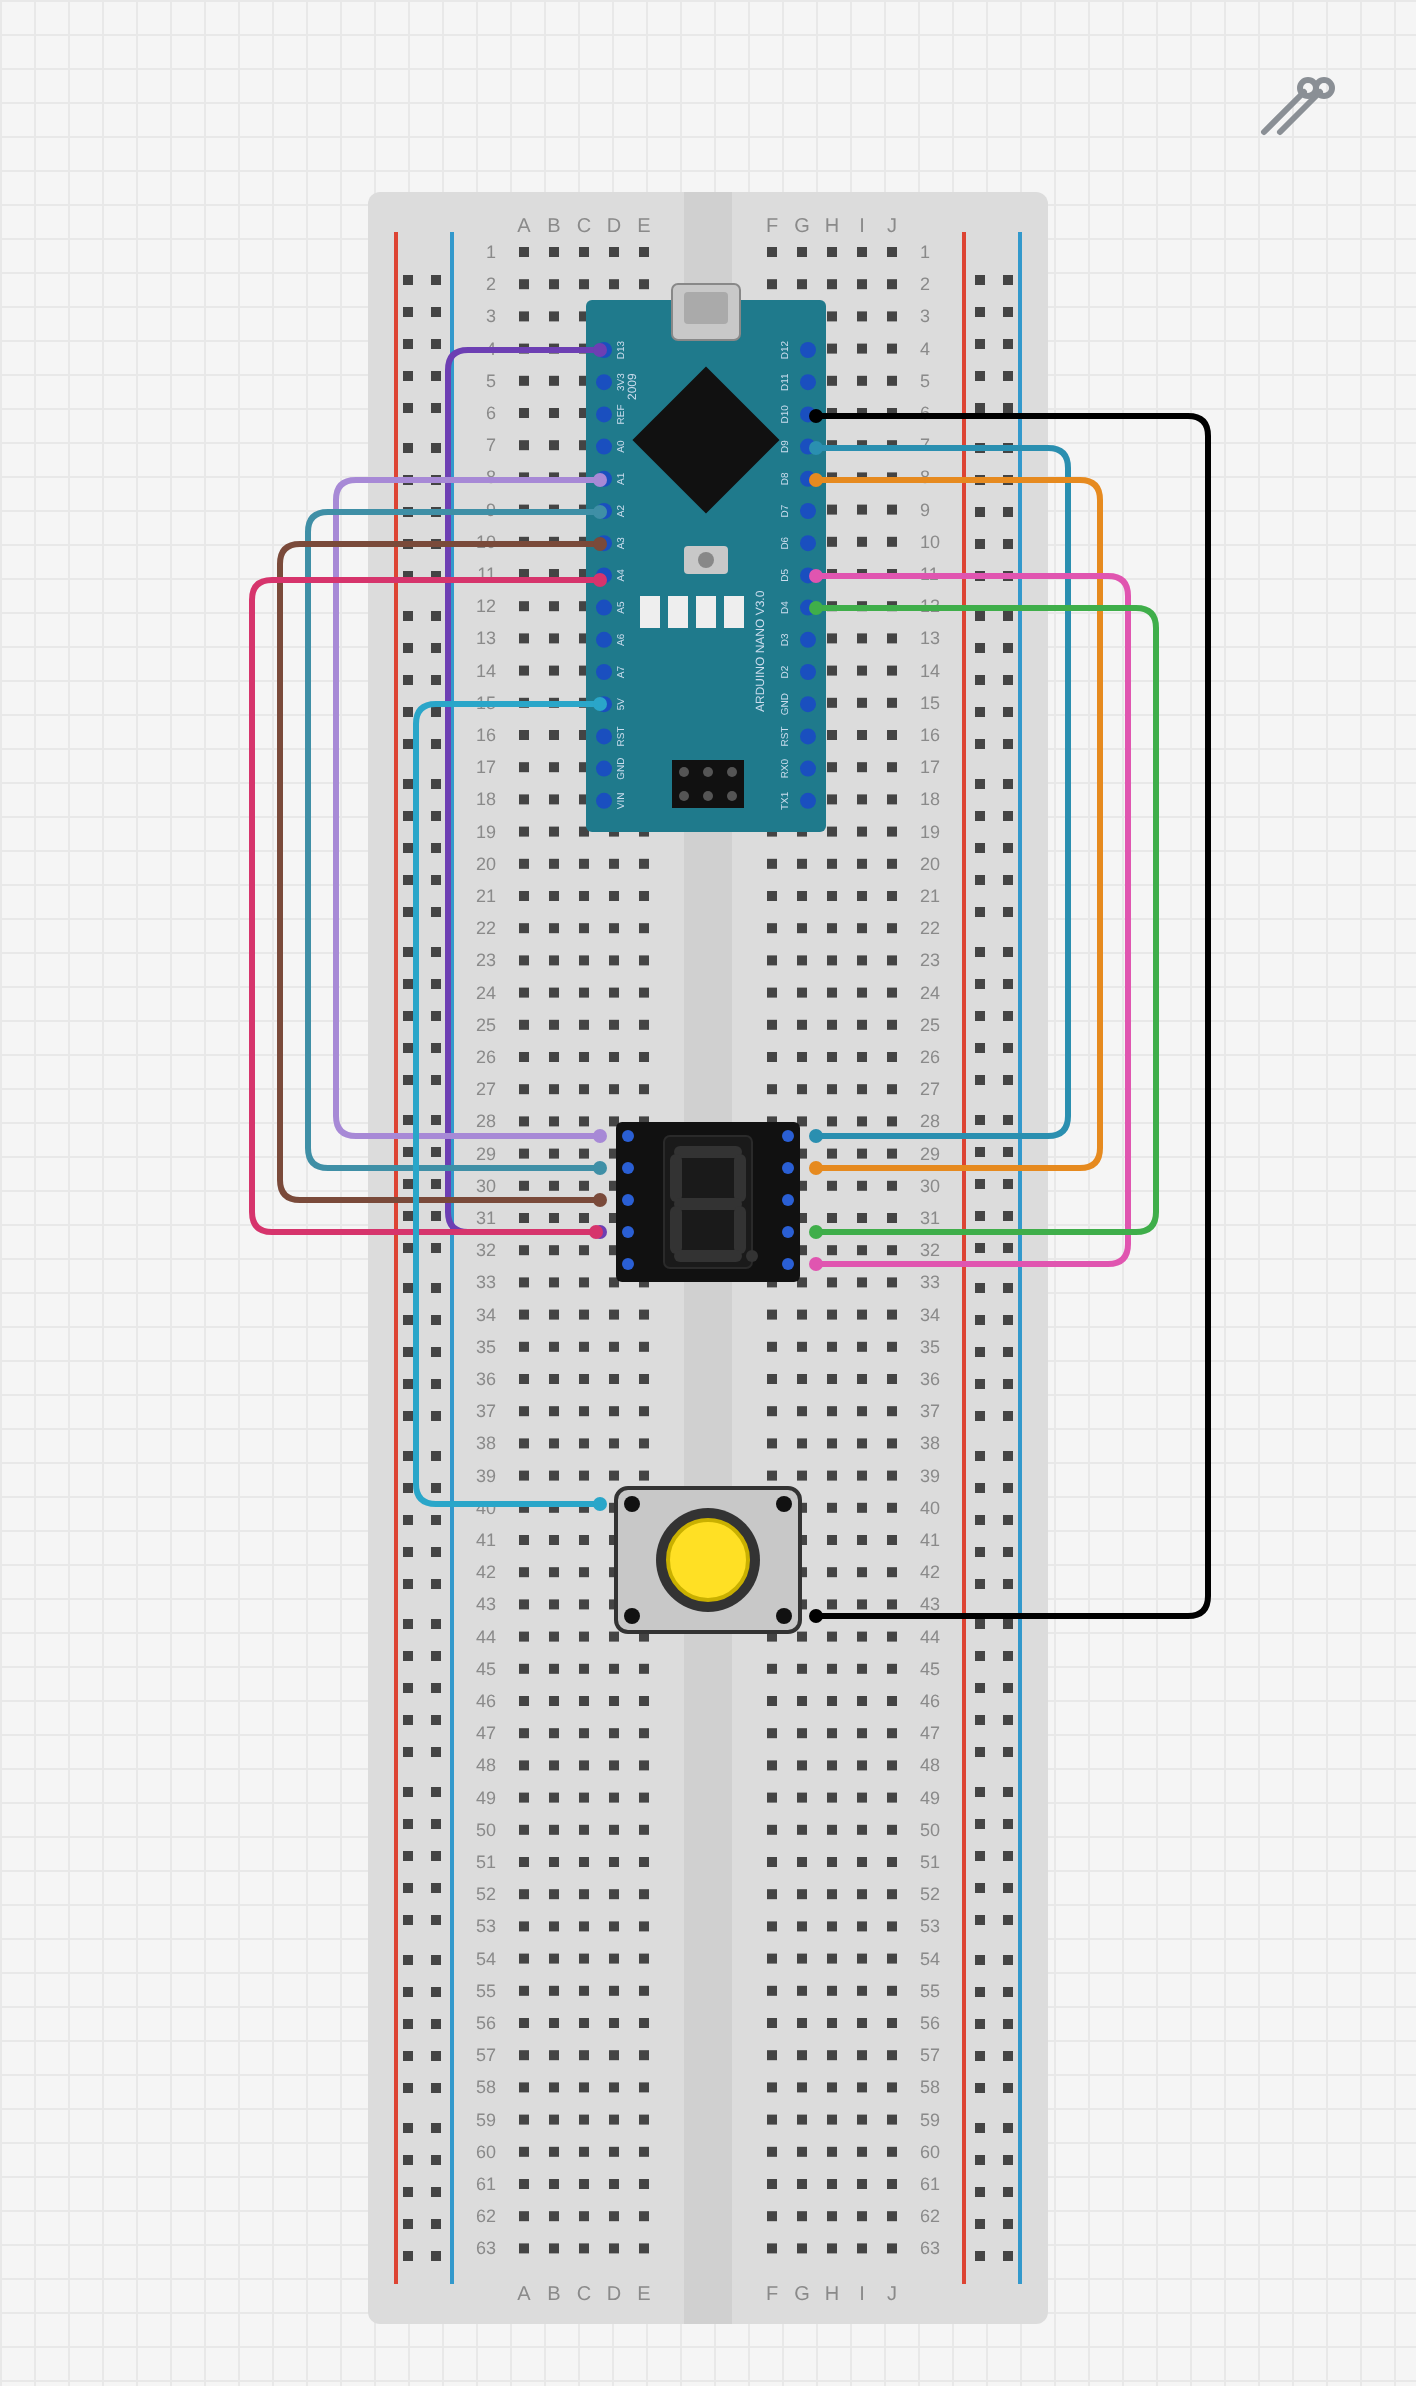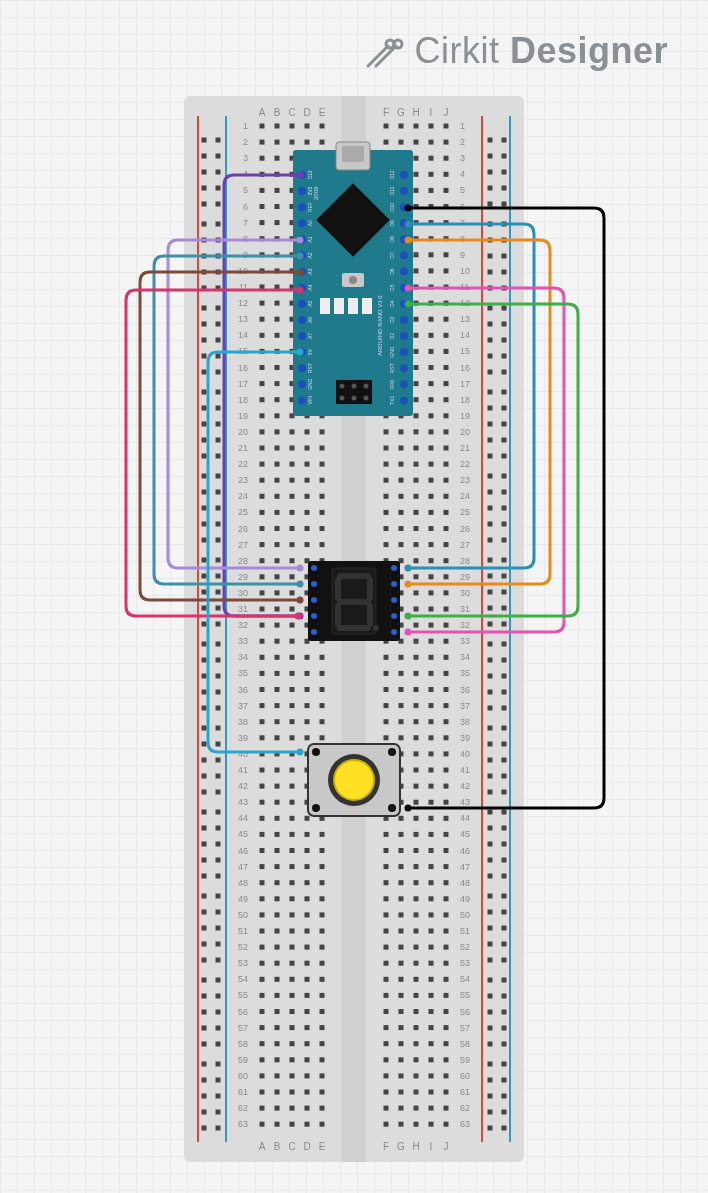--- a/index.html
+++ b/index.html
@@ -51,24 +51,20 @@
 
 <div class="logo">
   <svg class="logo-icon" width="42" height="42" viewBox="0 0 42 42">
     <g stroke="#8a8f95" stroke-width="3" fill="none" stroke-linecap="round">
       <line x1="6" y1="36" x2="26" y2="16"></line>
       <line x1="14" y1="36" x2="34" y2="16"></line>
       <circle cx="28" cy="14" r="4"></circle>
       <circle cx="36" cy="14" r="4"></circle>
     </g>
   </svg>
-  <div class="logo-text">
-    <span>Cirkit</span>
-    <span class="bold">Designer</span>
-  </div>
 </div>
 
 <div class="breadboard">
   <div class="gutter"></div>
 </div>
 
 <svg class="main" viewBox="0 0 708 1193">
 
   <g>
     <line x1="198" y1="116" x2="198" y2="1142" stroke="#d43" stroke-width="2"></line>

